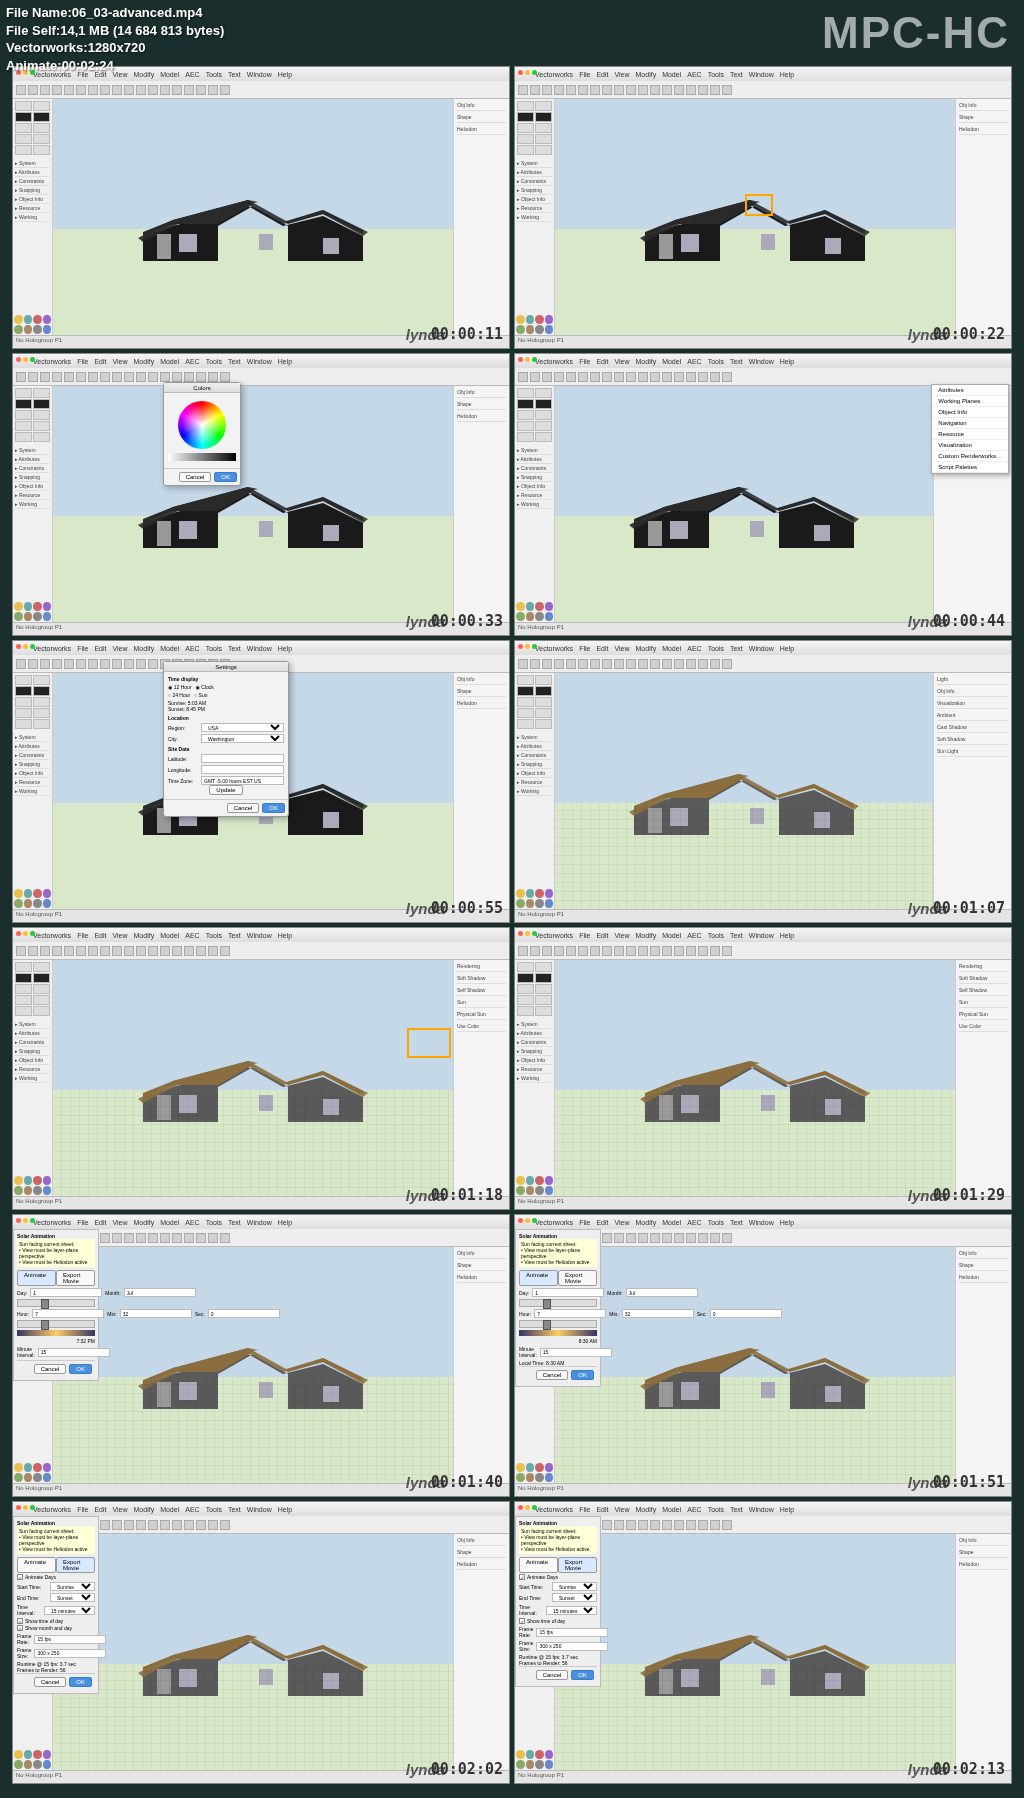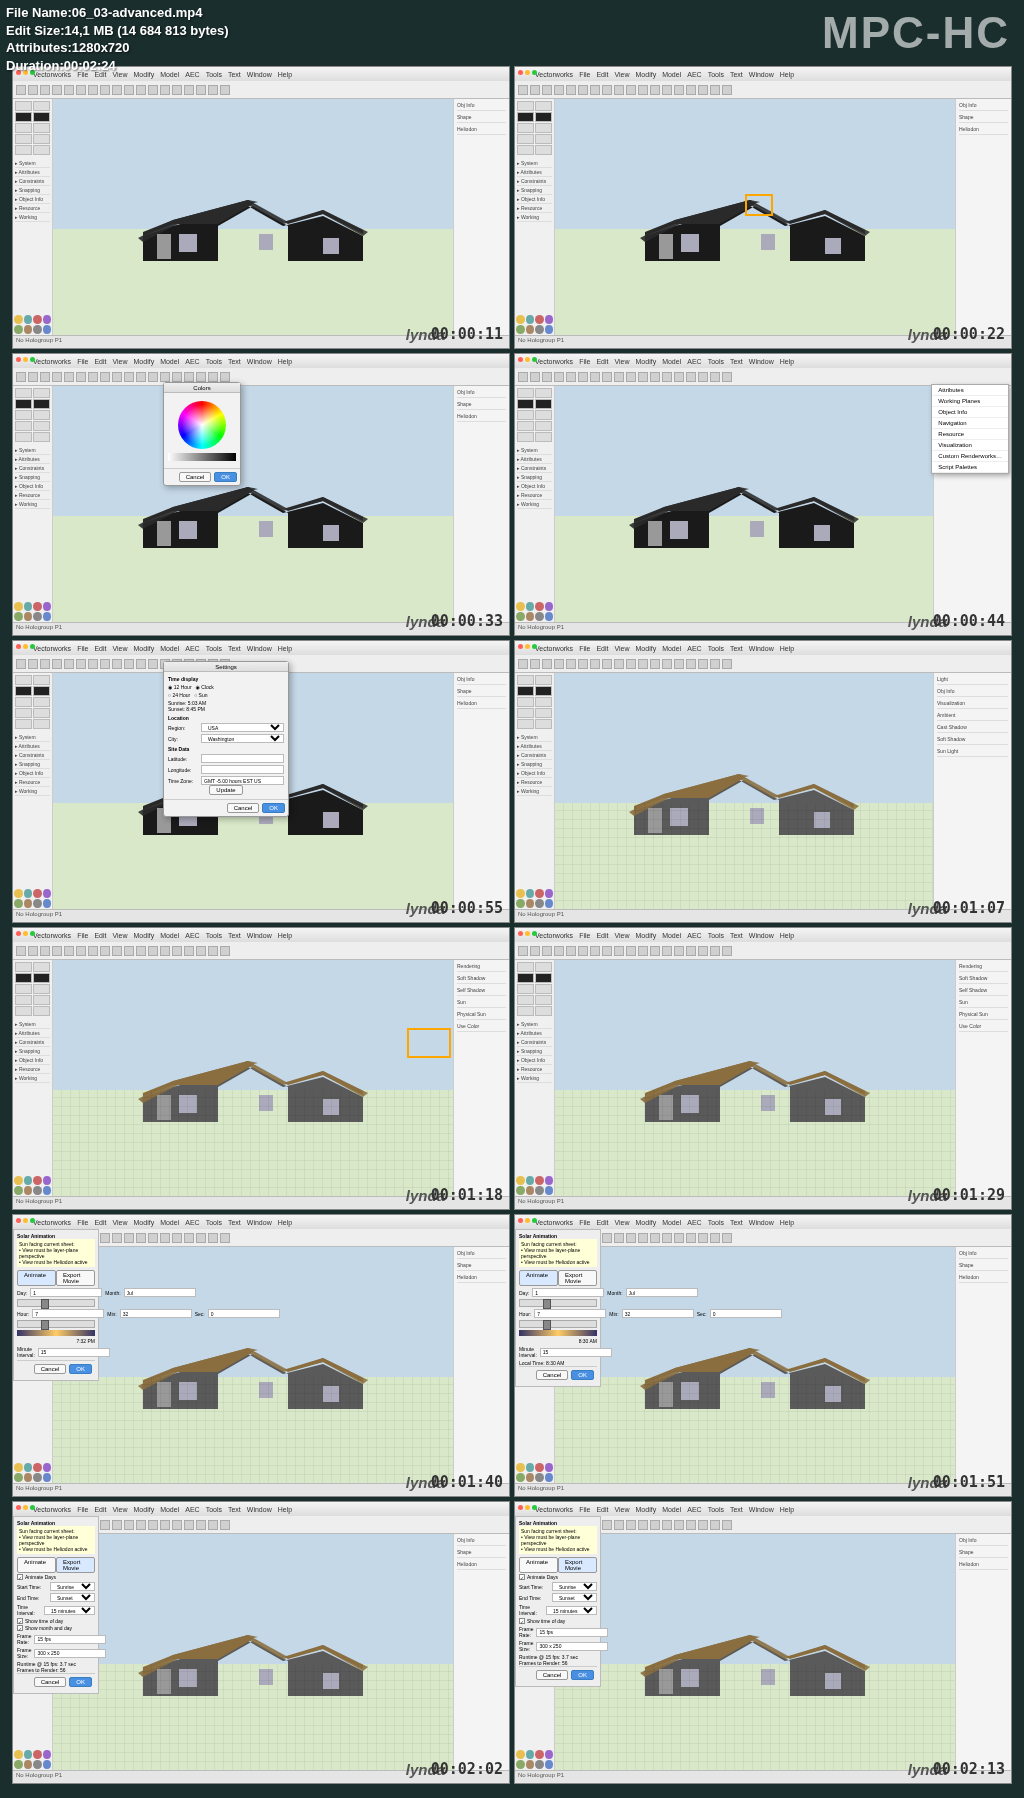--- a/index.html
+++ b/index.html
@@ -60,29 +60,29 @@
 </style>
 </head>
 <body>
 
 <div class="info-overlay">
   <div class="info-row">
       <span>File Name: </span>
       <span>06_03-advanced.mp4</span>
     </div>
   <div class="info-row">
-      <span>Edit Size: </span>
+      <span>File Self: </span>
       <span>14,1 MB (14 684 813 bytes)</span>
     </div>
   <div class="info-row">
-      <span>Attributes: </span>
+      <span>Vectorworks: </span>
       <span>1280x720</span>
     </div>
   <div class="info-row">
-      <span>Duration: </span>
+      <span>Animate: </span>
       <span>00:02:24</span>
     </div>
 </div>
 
 <div class="watermark">MPC-HC</div>
 
 <div class="grid">
 
   <div class="frame">
     <div class="menubar">

